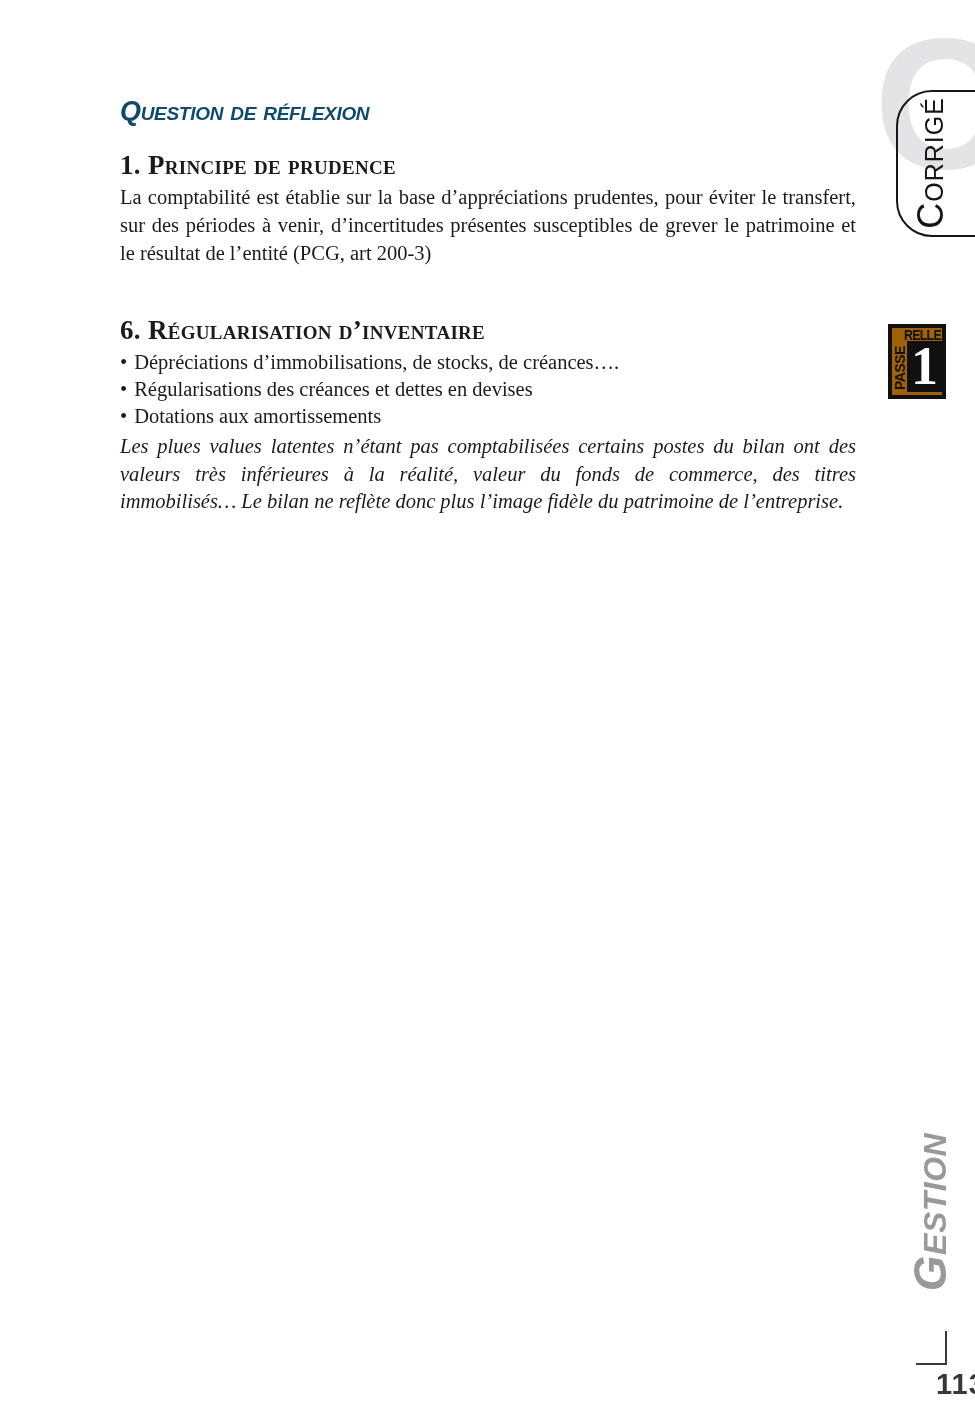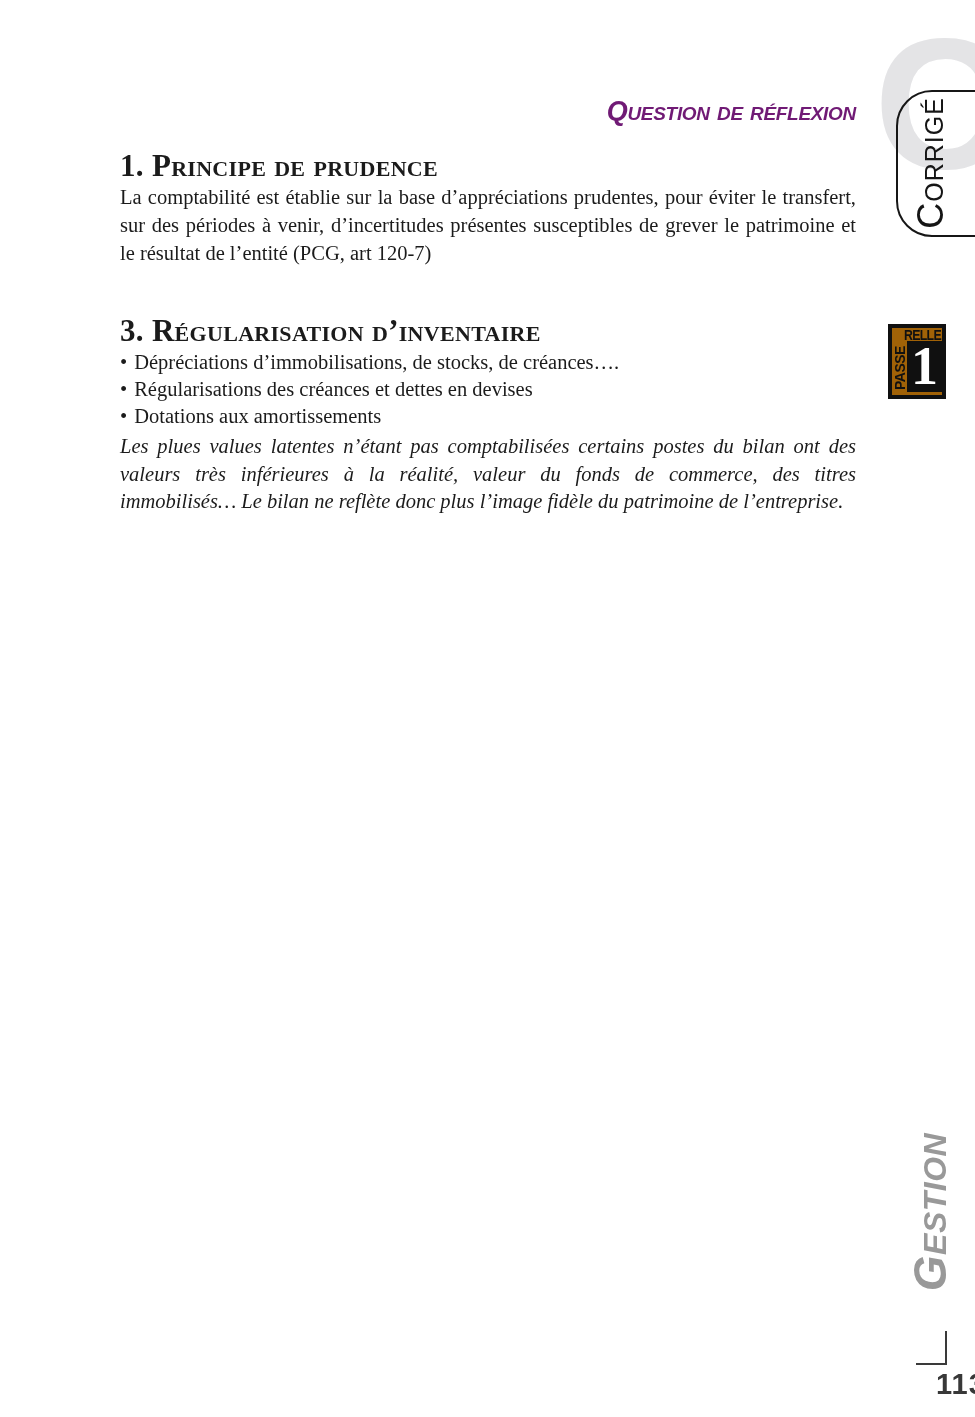--- a/index.html
+++ b/index.html
@@ -51,28 +51,28 @@
     display:flex; align-items:center; justify-content:center;
   }
   .badge-num {
     font-family:"Liberation Serif", serif; font-weight:bold;
     font-size:54px; line-height:51px;
   }
 
   
   .content { position:absolute; left:120px; top:96px; width:736px; color:#1b1b1b; }
   .title {
-    text-align:right;
+    text-align:left;
     font-family:"Liberation Sans", sans-serif; font-style:italic; font-weight:bold;
     font-variant:small-caps; font-size:27px; line-height:30px;
-    letter-spacing:-0.3px; color:#701a75;
+    letter-spacing:-0.3px; color:#0c4a6e;
   }
   .heading {
     font-family:"Liberation Serif", serif; font-weight:bold;
-    font-variant:small-caps; font-size:31px; line-height:29px;
+    font-variant:small-caps; font-size:27px; line-height:29px;
     letter-spacing:0.3px; color:#1b1b1b;
   }
   .h-1 { margin-top:25px; }
   .h-2 { margin-top:49px; }
   .h-3 { margin-top:52px; }
   .para { font-size:20.5px; line-height:28px; text-align:justify; margin-top:3px; }
   .para-3 { line-height:27.5px;font-style:italic; }
   .blist { list-style:none; margin-top:4px; }
   .blist li { font-size:20.5px; line-height:27px; }
   .blt { margin-right:7px; }
@@ -112,25 +112,25 @@
     <div class="badge-num-box">
       <span class="badge-num">1</span>
     </div>
   </div>
 
   <div class="content">
     <div class="title">Question de réflexion</div>
 
     <div>
       <div class="heading h-1">1. Principe de prudence</div>
-      <p class="para">La comptabilité est établie sur la base d’appréciations prudentes, pour éviter le transfert, sur des périodes à venir, d’incertitudes présentes susceptibles de grever le patrimoine et le résultat de l’entité (PCG, art 120-7)</p>
+      <p class="para">La comptabilité est établie sur la base d’appréciations prudentes, pour éviter le transfert, sur des périodes à venir, d’incertitudes présentes susceptibles de grever le patrimoine et le résultat de l’entité (PCG, art 200-3)</p>
     </div>
 
     <div>
-      <div class="heading h-2">3. Régularisation d’inventaire</div>
+      <div class="heading h-2">6. Régularisation d’inventaire</div>
       <ul class="blist">
         <li><span class="blt">•</span><span>Dépréciations d’immobilisations, de stocks, de créances….</span></li>
         <li><span class="blt">•</span><span>Régularisations des créances et dettes en devises</span></li>
         <li><span class="blt">•</span><span>Dotations aux amortissements</span></li>
       </ul>
     </div>
 
     <div>
       <p class="para para-3">Les plues values latentes n’étant pas comptabilisées certains postes du bilan ont des valeurs très inférieures à la réalité, valeur du fonds de commerce, des titres immobilisés… Le bilan ne reflète donc plus l’image fidèle du patrimoine de l’entreprise.</p>
     </div>

